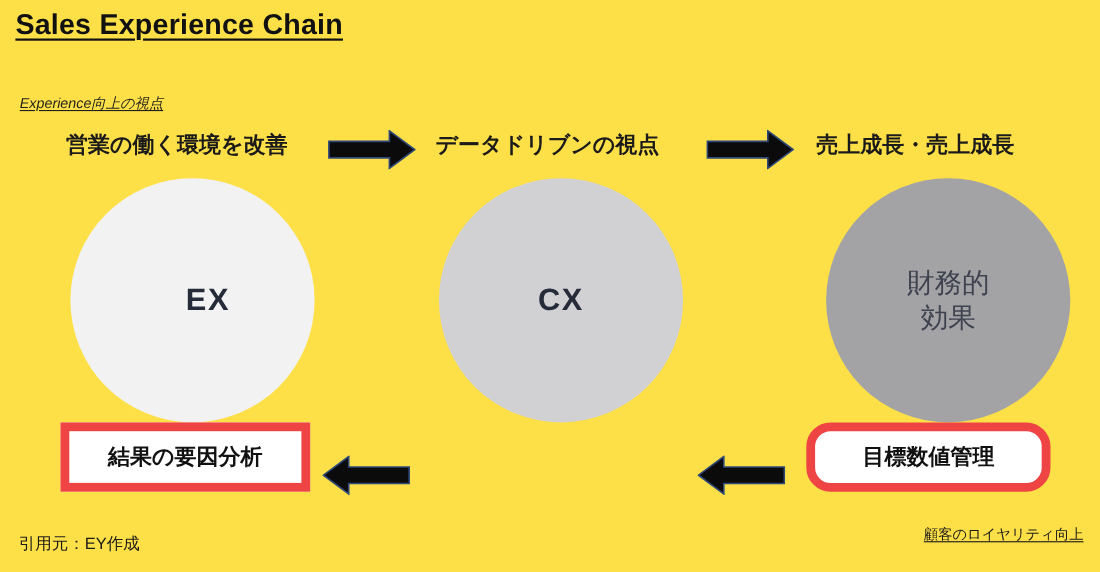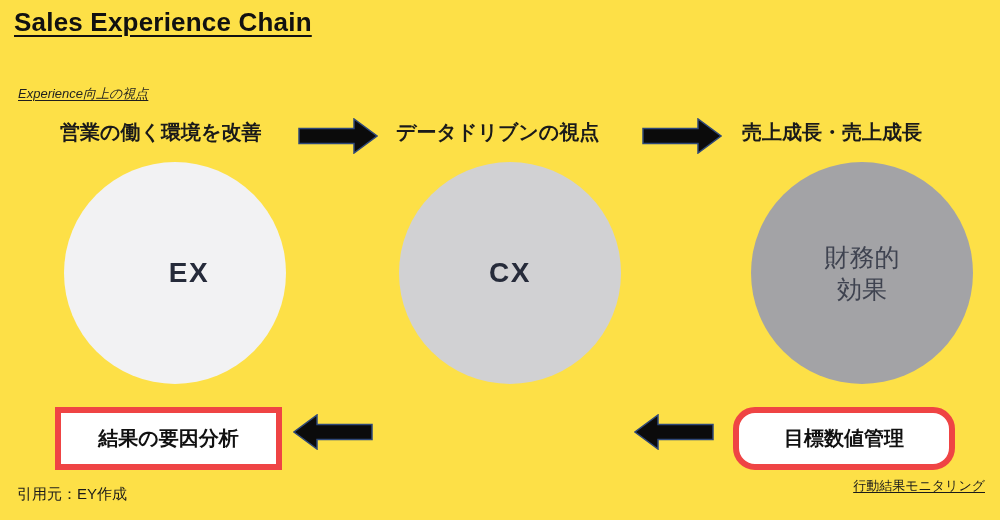--- a/index.html
+++ b/index.html
@@ -79,24 +79,24 @@
     letter-spacing: 1.5px;
   }
   .circle-label-jp {
     font-size: 25px;
     font-weight: 400;
     line-height: 1.3;
   }
 
   .bottom-box {
     position: absolute;
-    top: 407px;
+    top: 384px;
     height: 63px;
     background: #ffffff;
-    border: 6px solid #ef4444;
+    border: 8px solid #ef4444;
     display: flex;
     align-items: center;
     justify-content: center;
     font-size: 20px;
     font-weight: bold;
     color: #111111;
     white-space: nowrap;
   }
   .bb1 { left: 55px;  width: 227px; }
   .bb2 { left: 395px; width: 228px; }
@@ -171,15 +171,15 @@
       </svg>
   </div>
   <div class="arrow al2">
     <svg viewBox="0 0 80 36">
         <polygon points="79,10.5 24,10.5 24,1 1,18 24,35 24,25.5 79,25.5"></polygon>
       </svg>
   </div>
 
   <div class="source">引用元：EY作成</div>
 
-  <div class="bottom-right-label">行動結果モニタリング</div>
+  <div class="bottom-right-label">顧客のロイヤリティ向上</div>
 
 </div>
 
 </body></html>

